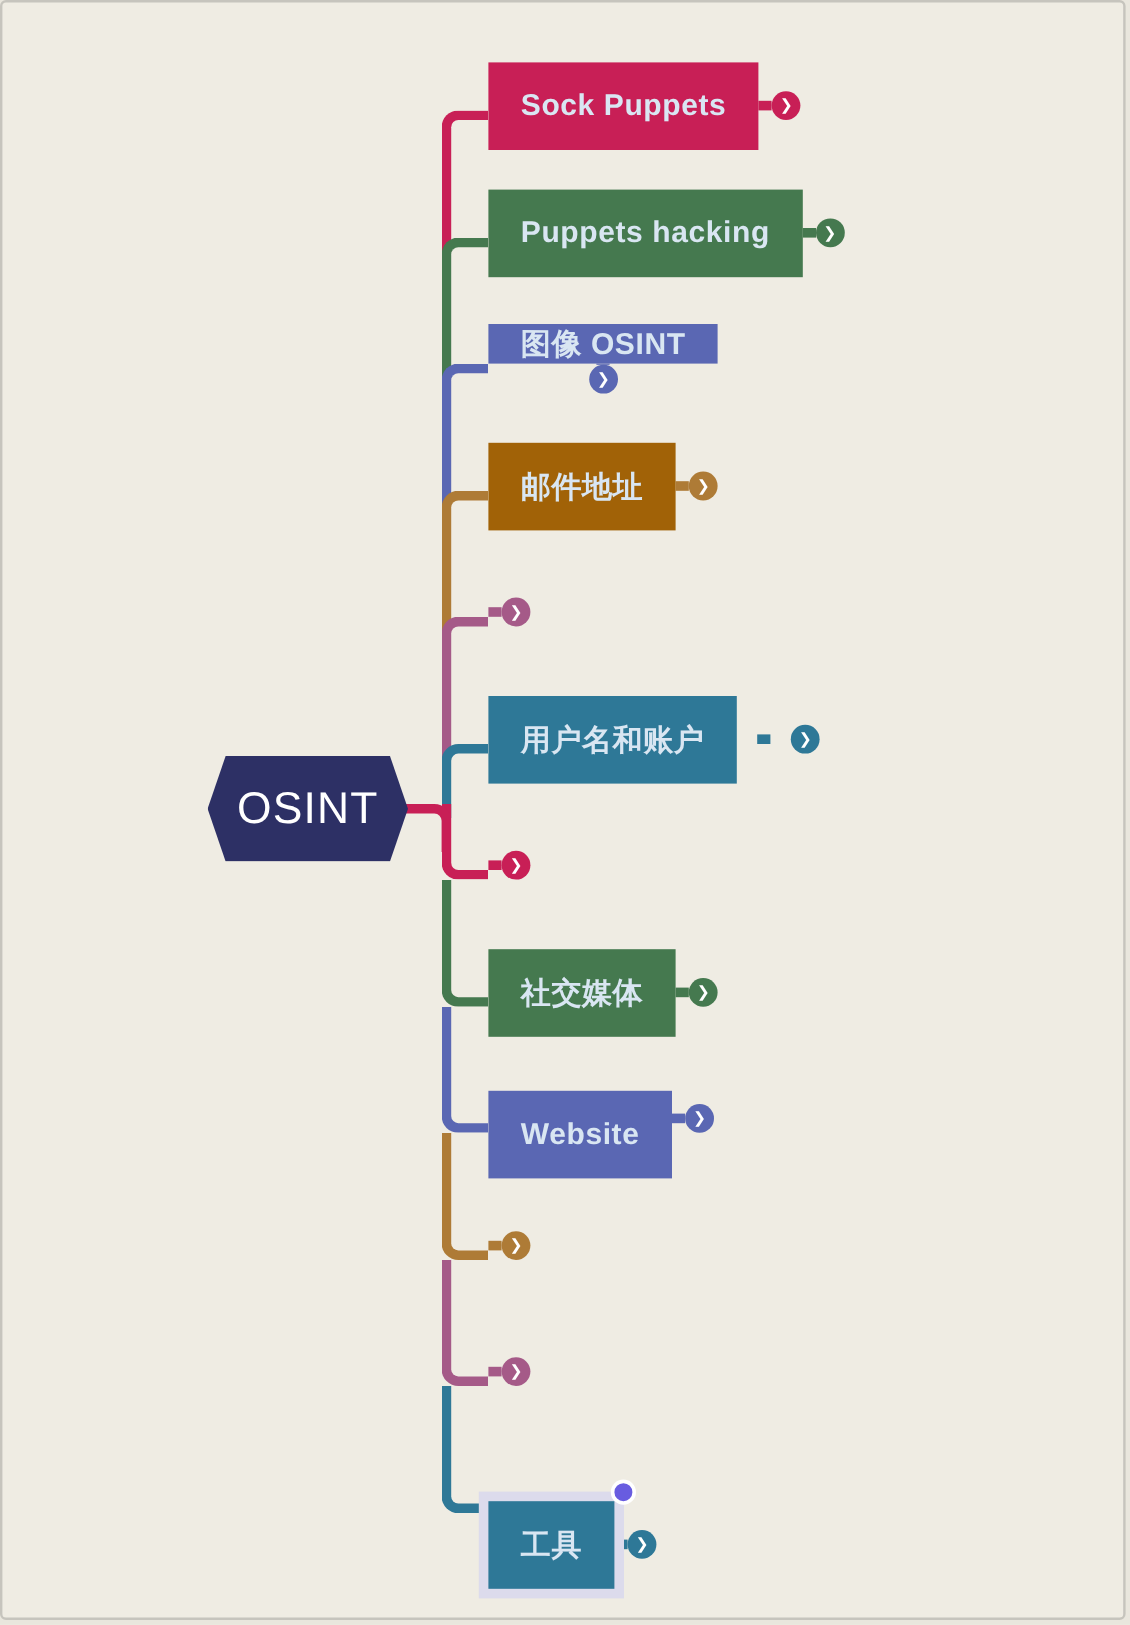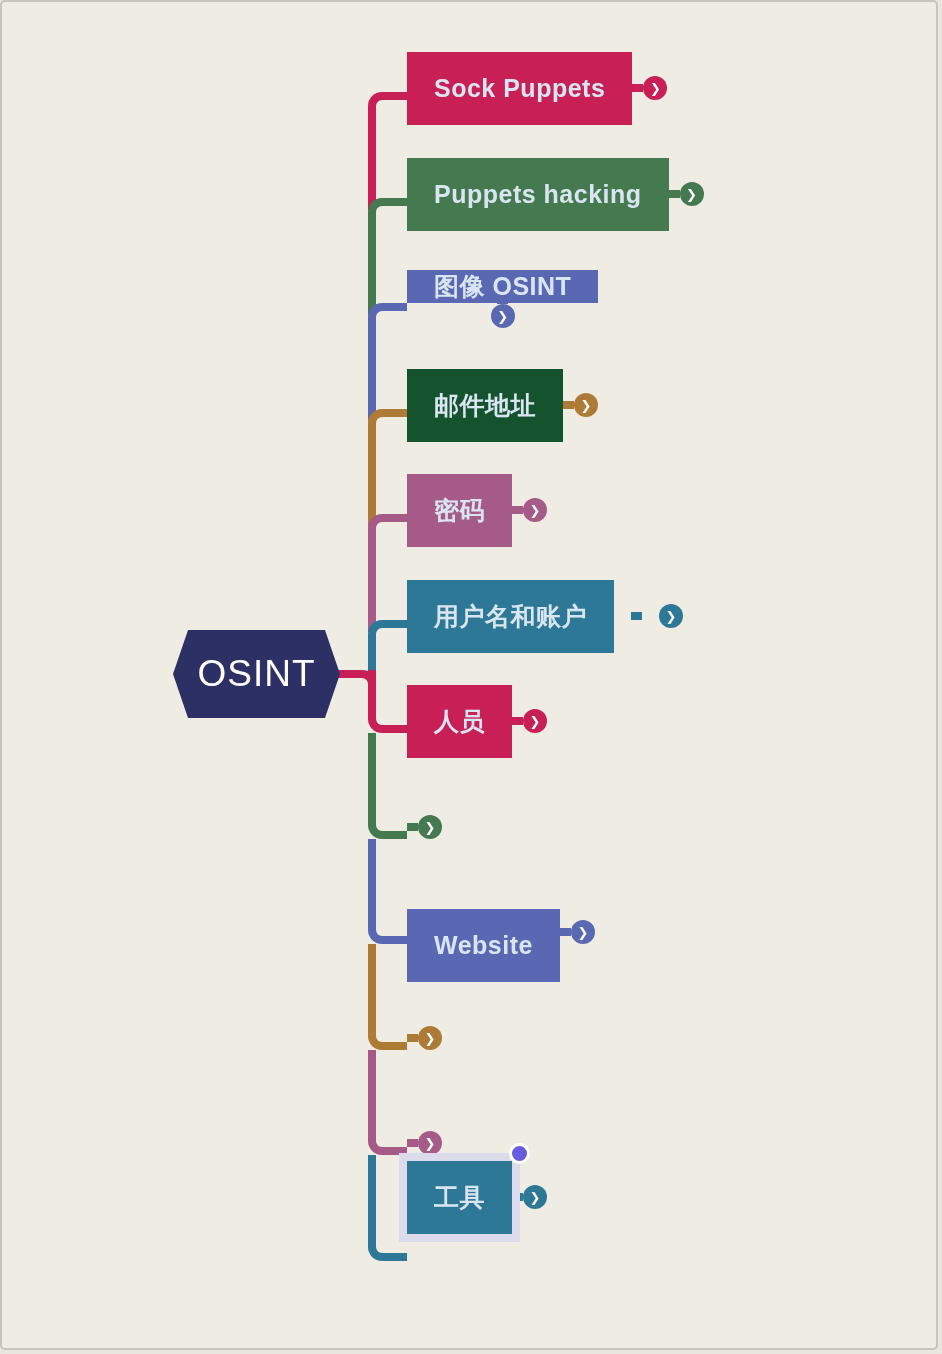--- a/index.html
+++ b/index.html
@@ -112,56 +112,53 @@
         <div class="node-row" style="left: 405px; top: 268px; flex-direction: column;">
     <div class="node-box" style="background: rgb(90, 103, 179);">
       <span>图像 OSINT</span>
     </div>
     <div class="stem" style="background: rgb(90, 103, 179);"></div>
     <div class="expand" style="background: rgb(90, 103, 179);">
       <span>❯</span>
     </div>
   </div>
         <div class="node-row" style="left: 405px; top: 374px;">
-    <div class="node-box" style="background: #14532d;">
+    <div class="node-box" style="background: #a16207;">
       <span>邮件地址</span>
     </div>
     <div class="stem" style="background: rgb(174, 123, 54);"></div>
     <div class="expand" style="background: rgb(174, 123, 54);">
       <span>❯</span>
     </div>
   </div>
         <div class="node-row" style="left: 405px; top: 479px;">
-    <div class="node-box" style="background: rgb(165, 90, 136);">
-      <span>密码</span>
-    </div>
     <div class="stem" style="background: rgb(165, 90, 136);"></div>
     <div class="expand" style="background: rgb(165, 90, 136);">
       <span>❯</span>
     </div>
   </div>
         <div class="node-row" style="left: 405px; top: 585px; gap: 17px;">
     <div class="node-box" style="background: rgb(46, 120, 151);">
       <span>用户名和账户</span>
     </div>
     <div class="stem" style="background: rgb(46, 120, 151);"></div>
     <div class="expand" style="background: rgb(46, 120, 151);">
       <span>❯</span>
     </div>
   </div>
         <div class="node-row" style="left: 405px; top: 690px;">
-    <div class="node-box" style="background: rgb(200, 31, 86);">
-      <span>人员</span>
-    </div>
     <div class="stem" style="background: rgb(200, 31, 86);"></div>
     <div class="expand" style="background: rgb(200, 31, 86);">
       <span>❯</span>
     </div>
   </div>
         <div class="node-row" style="left: 405px; top: 796px;">
+    <div class="node-box" style="background: rgb(69, 121, 79);">
+      <span>社交媒体</span>
+    </div>
     <div class="stem" style="background: rgb(69, 121, 79);"></div>
     <div class="expand" style="background: rgb(69, 121, 79);">
       <span>❯</span>
     </div>
   </div>
         <div class="node-row" style="left: 405px; top: 901px;">
     <div class="node-box" style="background: rgb(90, 103, 179); margin-top: 26px;">
       <span>Website</span>
     </div>
     <div class="stem" style="background: rgb(90, 103, 179);"></div>
@@ -174,21 +171,21 @@
     <div class="expand" style="background: rgb(174, 123, 54);">
       <span>❯</span>
     </div>
   </div>
         <div class="node-row" style="left: 405px; top: 1112px;">
     <div class="stem" style="background: rgb(165, 90, 136);"></div>
     <div class="expand" style="background: rgb(165, 90, 136);">
       <span>❯</span>
     </div>
   </div>
-        <div class="node-row" style="left: 405px; top: 1166px;">
+        <div class="node-row" style="left: 405px; top: 1256px;">
     <div class="node-box selected" style="background: rgb(46, 120, 151); box-shadow: rgb(220, 219, 236) 0px 0px 0px 8px;">
       <span>工具</span>
     <div class="sel-handle" style="background: rgb(104, 92, 224);"></div>
           </div>
     <div class="stem" style="background: rgb(46, 120, 151);"></div>
     <div class="expand" style="background: rgb(46, 120, 151);">
       <span>❯</span>
     </div>
   </div>
       </div>

